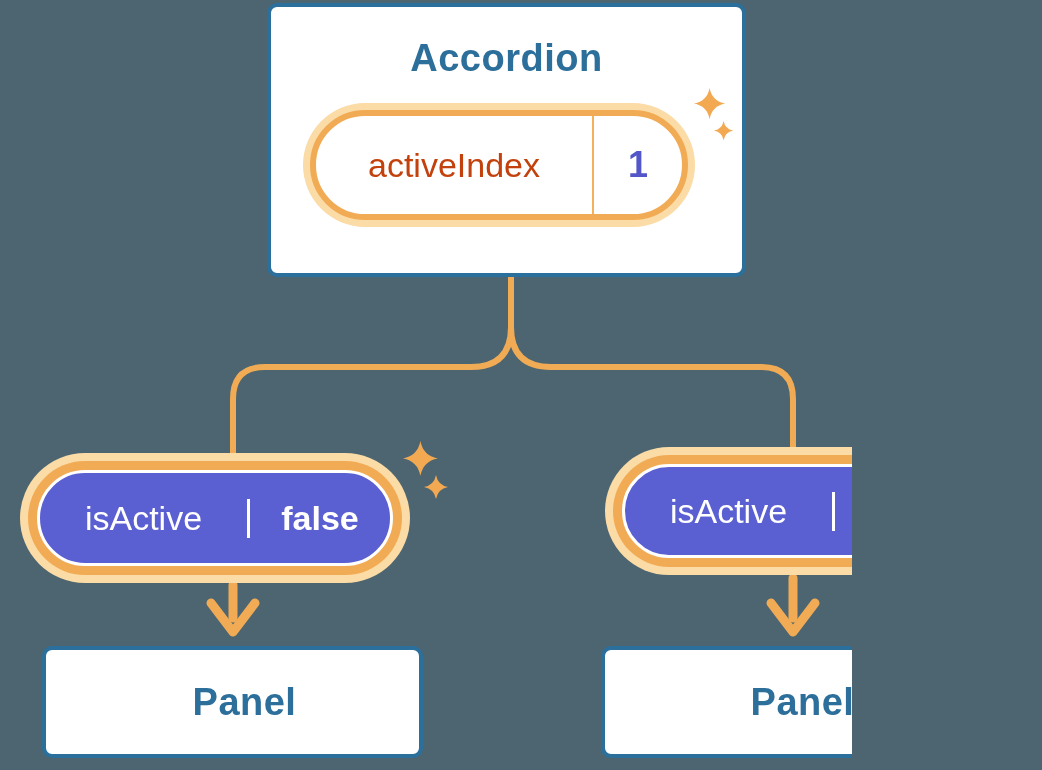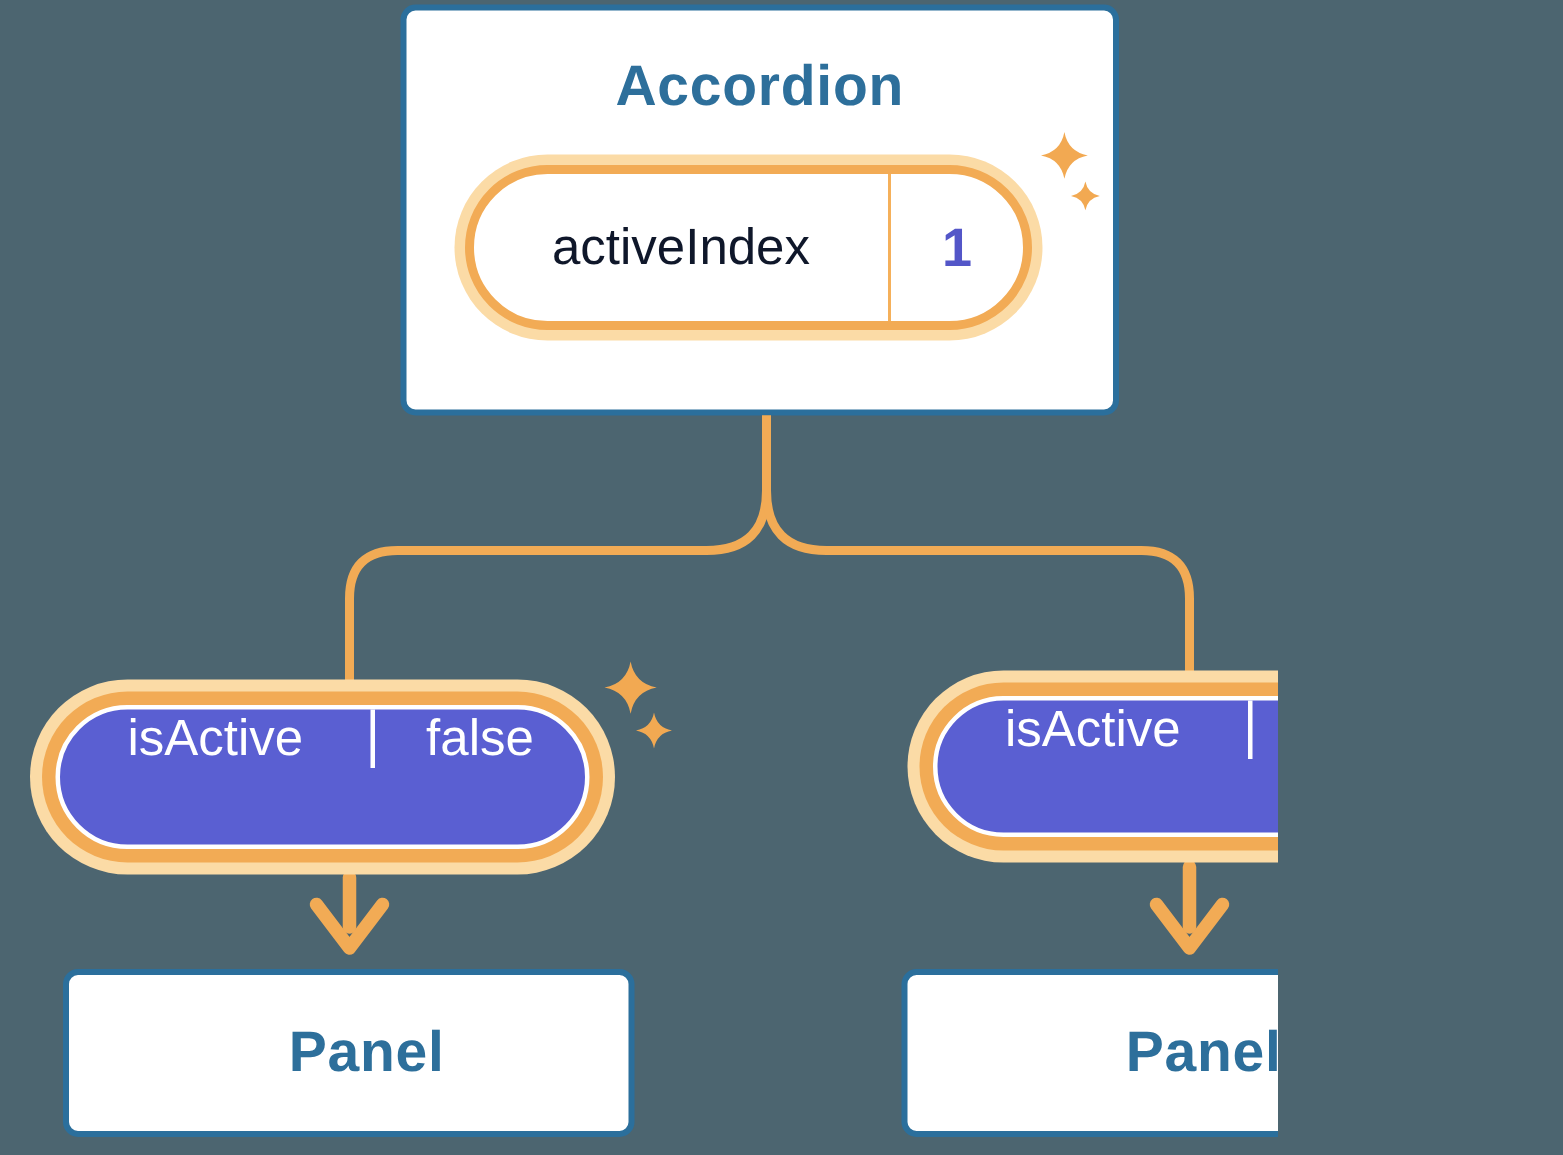--- a/index.html
+++ b/index.html
@@ -31,44 +31,44 @@
   .state-pill{
     position:absolute;left:310px;top:110px;width:378px;height:110px;
     box-sizing:border-box;background:#fff;
     border:6px solid #F2AB55;border-radius:60px;
     box-shadow:0 0 0 7px #FBDBA6;
     display:flex;align-items:stretch;
   }
   .state-pill .pill-name{
     width:276px;border-right:2px solid #F5B05A;
     display:flex;align-items:center;justify-content:center;
-    font-size:34px;color:#0f172a;
+    font-size:34px;color:#c2410c;
   }
   .state-pill .pill-value{
     flex:1;display:flex;align-items:center;justify-content:center;
     font-size:36px;font-weight:700;color:#5356C8;
   }
 
   
   .prop-pill{
     position:absolute;box-sizing:border-box;background:#5A5FD2;
     border:3px solid #FFFFFF;border-radius:52px;
     box-shadow:0 0 0 9px #F2AB55,0 0 0 17px #FBDBA6;
-    display:flex;align-items:flex-start;
+    display:flex;align-items:center;
   }
   .prop-left{left:37px;top:470px;width:356px;height:96px;}
   .prop-right{left:622px;top:464px;width:346px;height:94px;}
   .prop-pill .pill-name{
     width:207px;border-right:3px solid #FFFFFF;
     display:flex;align-items:center;justify-content:center;
     font-size:34px;color:#FFFFFF;
   }
   .prop-pill .pill-value{
     flex:1;display:flex;align-items:center;justify-content:center;
-    font-size:34px;font-weight:400;color:#FFFFFF;
+    font-size:34px;font-weight:700;color:#FFFFFF;
   }
 
   
   .connectors{position:absolute;left:0;top:0;pointer-events:none;}
   .connectors .line{fill:none;stroke:#F2AB55;stroke-width:6;}
   .connectors .arrow{fill:none;stroke:#F2AB55;stroke-width:9;stroke-linecap:round;stroke-linejoin:round;}
   .connectors .sparkle{fill:#F2A952;}
 </style>
 </head>
 <body>

